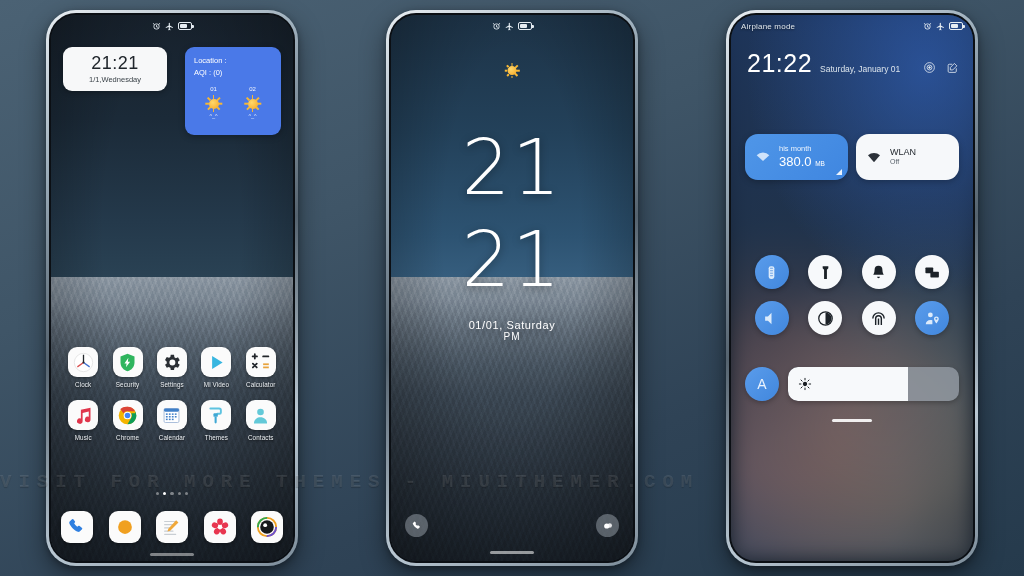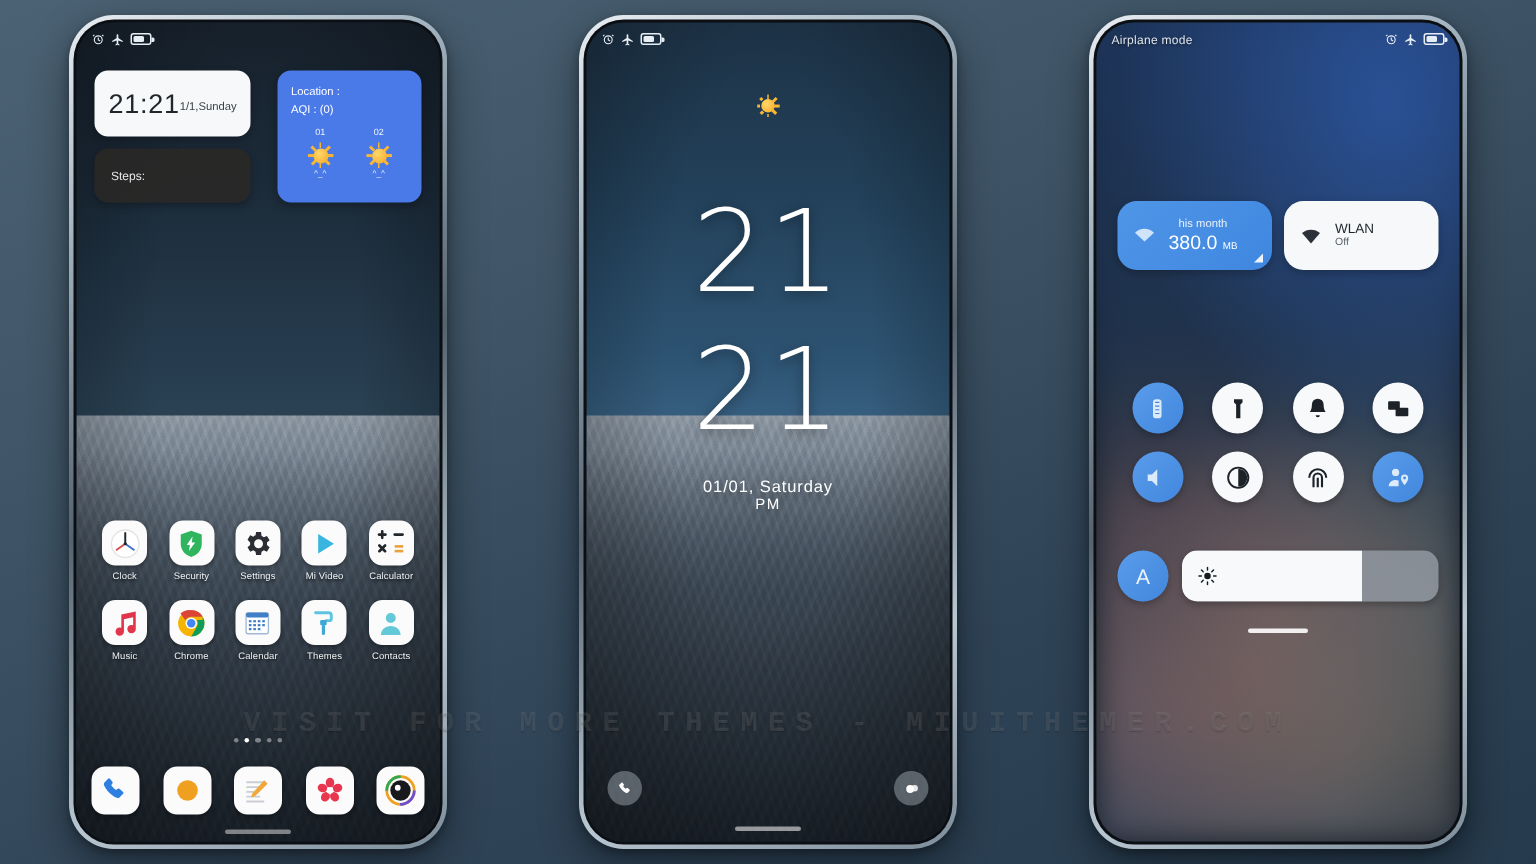--- a/index.html
+++ b/index.html
@@ -6,21 +6,20 @@
   html,body { width:1024px; height:576px; overflow:hidden; }
   body {
     font-family: "Liberation Sans", sans-serif;
     background: linear-gradient(160deg, #4b6274 0%, #3f5567 35%, #2f4356 70%, #253a4c 100%);
     position:relative;
   }
 
   
   .watermark {
     position:absolute; left:0; right:0; top:471px;
-    text-align:center;
     font-size:19px; letter-spacing:7px; font-weight:700;
     color:rgba(255,255,255,0.10);
     text-shadow:0 1px 1px rgba(0,0,0,0.18);
     white-space:nowrap; z-index:60; pointer-events:none;
     font-family:"Liberation Mono", monospace;
   }
 
   
   .phone {
     position:absolute; top:10px; width:252px; height:556px;
@@ -92,21 +91,21 @@
       radial-gradient(circle at 70% 78%, rgba(210,170,110,0.30) 0 14%, transparent 40%),
       radial-gradient(circle at 38% 90%, rgba(150,160,200,0.32) 0 16%, transparent 44%),
       radial-gradient(circle at 85% 62%, rgba(120,150,180,0.30) 0 14%, transparent 40%),
       linear-gradient(180deg,#2b3e52 0%,#2a3d50 40%,#1d2a36 100%);
     filter:blur(10px);
   }
 
   
   .statusbar {
     position:absolute; top:0; left:0; right:0; height:22px;
-    display:flex; align-items:center; justify-content:flex-start;
+    display:flex; align-items:center; justify-content:center;
     gap:4px; padding:0 10px; z-index:20;
   }
   .statusbar .sb-left {
     margin-right:auto; font-size:8px; color:#dfe6ec; letter-spacing:.2px;
     text-shadow:0 1px 2px rgba(0,0,0,.5);
   }
   .sb-ico { width:9px; height:9px; display:inline-block; color:#e6edf3; }
   .sb-ico svg { width:100%; height:100%; display:block; fill:currentColor; }
   .batt {
     width:14px; height:8px; border:1px solid #e6edf3; border-radius:2px;
@@ -115,21 +114,21 @@
   .batt::after {
     content:''; position:absolute; right:-3px; top:2px;
     width:2px; height:3px; background:#e6edf3; border-radius:0 1px 1px 0;
   }
   .batt i { position:absolute; left:1px; top:1px; bottom:1px; width:62%; background:#e6edf3; border-radius:1px; display:block; }
 
   
   .widgets { position:absolute; top:32px; left:12px; right:12px; z-index:10; }
   .w-clock {
     width:104px; height:44px; background:#f7f8f9; border-radius:9px;
-    display:flex; align-items:center; justify-content:center;
+    display:flex; flex-direction:column; align-items:center; justify-content:center;
     color:#20262c; box-shadow:0 2px 5px rgba(0,0,0,.25);
   }
   .w-clock .t { font-size:18px; font-weight:400; letter-spacing:.5px; line-height:1; }
   .w-clock .d { font-size:7.5px; margin-top:3px; color:#3a4248; }
   .w-steps {
     margin-top:8px; width:104px; height:36px; border-radius:9px;
     background:rgba(42,40,38,0.88); color:#e8e8e8;
     display:flex; align-items:center; padding-left:11px;
     font-size:8px; box-shadow:0 2px 5px rgba(0,0,0,.25);
   }
@@ -228,21 +227,21 @@
   .tile-big {
     height:46px; border-radius:13px; background:#f6f8fa;
     display:flex; align-items:center; padding:0 10px; gap:8px;
     box-shadow:0 2px 6px rgba(0,0,0,.25); position:relative; overflow:hidden;
   }
   .tile-big.active { background:linear-gradient(135deg,#4f96e8,#3f86e0); }
   .tile-big .ic { width:16px; height:16px; flex:none; color:#2b3138; }
   .tile-big.active .ic { color:#cfe3fb; }
   .tile-big .ic svg { width:100%; height:100%; display:block; fill:currentColor; }
   .tile-big .txt { line-height:1.25; min-width:0; }
-  .tile-big .t1 { font-size:9px; color:#1e242a; font-weight:400; white-space:nowrap; overflow:hidden;text-align:center; }
+  .tile-big .t1 { font-size:9px; color:#1e242a; font-weight:400; white-space:nowrap; overflow:hidden; }
   .tile-big .t2 { font-size:7px; color:#5b646d; white-space:nowrap; overflow:hidden; }
   .tile-big.active .t1 { color:#e9f2fd; font-size:7.5px; }
   .tile-big.active .t2 { color:#fff; font-size:13px; font-weight:500; }
   .tile-big.active .t2 em { font-style:normal; font-size:6.5px; }
   .tile-big .corner {
     position:absolute; right:6px; bottom:5px; width:0; height:0;
     border-style:solid; border-width:0 0 6px 6px; border-color:transparent transparent #ffffff transparent;
     opacity:.9;
   }
 
@@ -308,24 +307,21 @@
             </svg>
         </span>
         <span class="batt">
             <i></i>
           </span>
       </div>
 
       <div class="widgets">
         <div class="w-clock">
           <div class="t">21:21</div>
-          <div class="d">1/1,Sunday</div>
-        </div>
-        <div class="w-steps">
-          <span>Steps:</span>
+          <div class="d">1/1,Wednesday</div>
         </div>
 
         <div class="w-weather">
           <div class="wl">Location :</div>
           <div class="wl">AQI :  (0)</div>
           <div class="days">
             <div class="day">
               <div class="lbl">01</div>
               <div class="sun">
                 <span class="ray" style="transform:rotate(0deg)"></span>
@@ -609,20 +605,41 @@
           <svg viewBox="0 0 24 24">
               <path d="M21 16v-2l-8-5V3.5a1.5 1.5 0 0 0-3 0V9l-8 5v2l8-2.5V19l-2 1.5V22l3.5-1 3.5 1v-1.5L13 19v-5.5L21 16z"></path>
             </svg>
         </span>
         <span class="batt">
             <i></i>
           </span>
       </div>
 
       <div class="cc">
+        <div class="cc-head">
+          <div class="row">
+            <div class="cc-time">21:22</div>
+            <div class="cc-date">Saturday, January 01</div>
+            <div class="acts">
+              <span>
+                <svg viewBox="0 0 24 24">
+                    <circle cx="12" cy="12" r="9"></circle>
+                    <circle cx="12" cy="12" r="4.5"></circle>
+                    <circle cx="12" cy="12" r="1.6" fill="currentColor"></circle>
+                  </svg>
+              </span>
+              <span>
+                <svg viewBox="0 0 24 24">
+                    <path d="M19 13.5V19a2 2 0 0 1-2 2H6a2 2 0 0 1-2-2V8a2 2 0 0 1 2-2h5.5"></path>
+                    <path d="M15.5 4.5 20 9l-7.5 7.5H8V12z"></path>
+                  </svg>
+              </span>
+            </div>
+          </div>
+        </div>
 
         <div class="cc-tiles">
           <div class="tile-big active">
             <span class="ic">
               <svg viewBox="0 0 24 24">
                   <path d="M12 18 2.5 9.2A13.5 13.5 0 0 1 21.5 9.2z"></path>
                 </svg>
             </span>
             <span class="txt">
               <span class="t1" style="display:block">his month</span>

